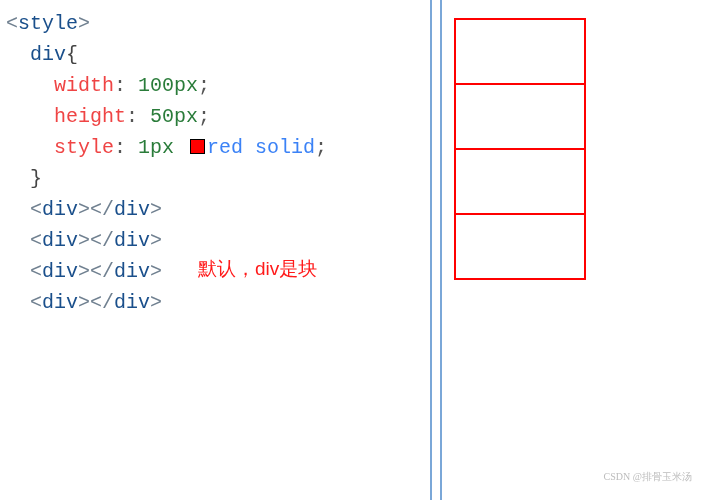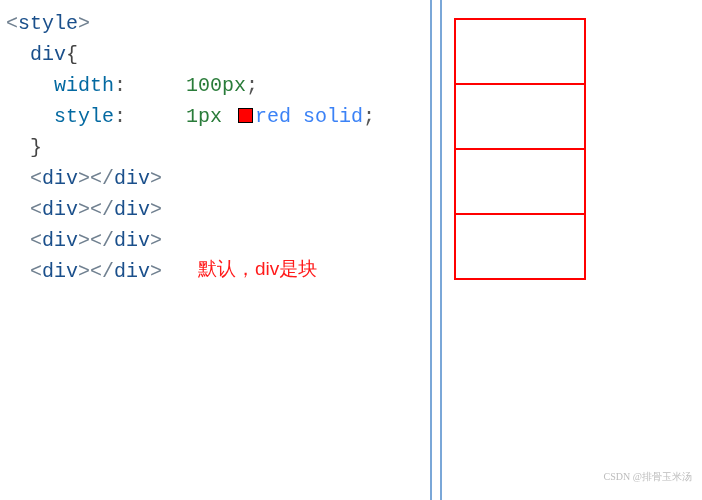--- a/index.html
+++ b/index.html
@@ -40,22 +40,22 @@
     width: 2px;
     background: #7aa7d8;
   }
   .code-line {
     white-space: pre;
     line-height: 1.55;
     font-family: Consolas, "Courier New", monospace;
   }
   .tag-angle { color: #708090; }
   .tag-name { color: #1a4f8b; }
-  .prop { color: #0369a1; }
-  .val-num { color: #2a7c3a; margin-left: 48px; }
+  .prop { color: #ef4444; }
+  .val-num { color: #2a7c3a; }
   .val-kw { color: #3b82f6; }
   .punct { color: #555; }
   .brace { color: #444; }
   .colorbox {
     display: inline-block;
     width: 15px;
     height: 15px;
     background: #ff0000;
     border: 1px solid #000;
     vertical-align: -1px;
@@ -92,20 +92,21 @@
 
 <div class="container">
 
   <div class="left-panel">
     <div class="code-line"><span class="tag-angle">&lt;</span><span class="tag-name">style</span><span class="tag-angle">&gt;</span></div>
 
     <div class="code-line"><span>  </span><span class="tag-name">div</span><span class="brace">{</span></div>
 
     <div class="code-line"><span>    </span><span class="prop">width</span><span class="punct">: </span><span class="val-num">100px</span><span class="punct">;</span></div>
 
+    <div class="code-line"><span>    </span><span class="prop">height</span><span class="punct">: </span><span class="val-num">50px</span><span class="punct">;</span></div>
 
     <div class="code-line"><span>    </span><span class="prop">style</span><span class="punct">: </span><span class="val-num">1px</span> <span class="colorbox"></span><span class="val-kw">red</span><span class="val-kw"> solid</span><span class="punct">;</span></div>
 
     <div class="code-line"><span>  </span><span class="brace">}</span></div>
 
 
 
     <div class="code-line"><span>  </span><span class="tag-angle">&lt;</span><span class="tag-name">div</span><span class="tag-angle">&gt;</span><span class="tag-angle">&lt;/</span><span class="tag-name">div</span><span class="tag-angle">&gt;</span></div>
 
     <div class="code-line"><span>  </span><span class="tag-angle">&lt;</span><span class="tag-name">div</span><span class="tag-angle">&gt;</span><span class="tag-angle">&lt;/</span><span class="tag-name">div</span><span class="tag-angle">&gt;</span></div>

